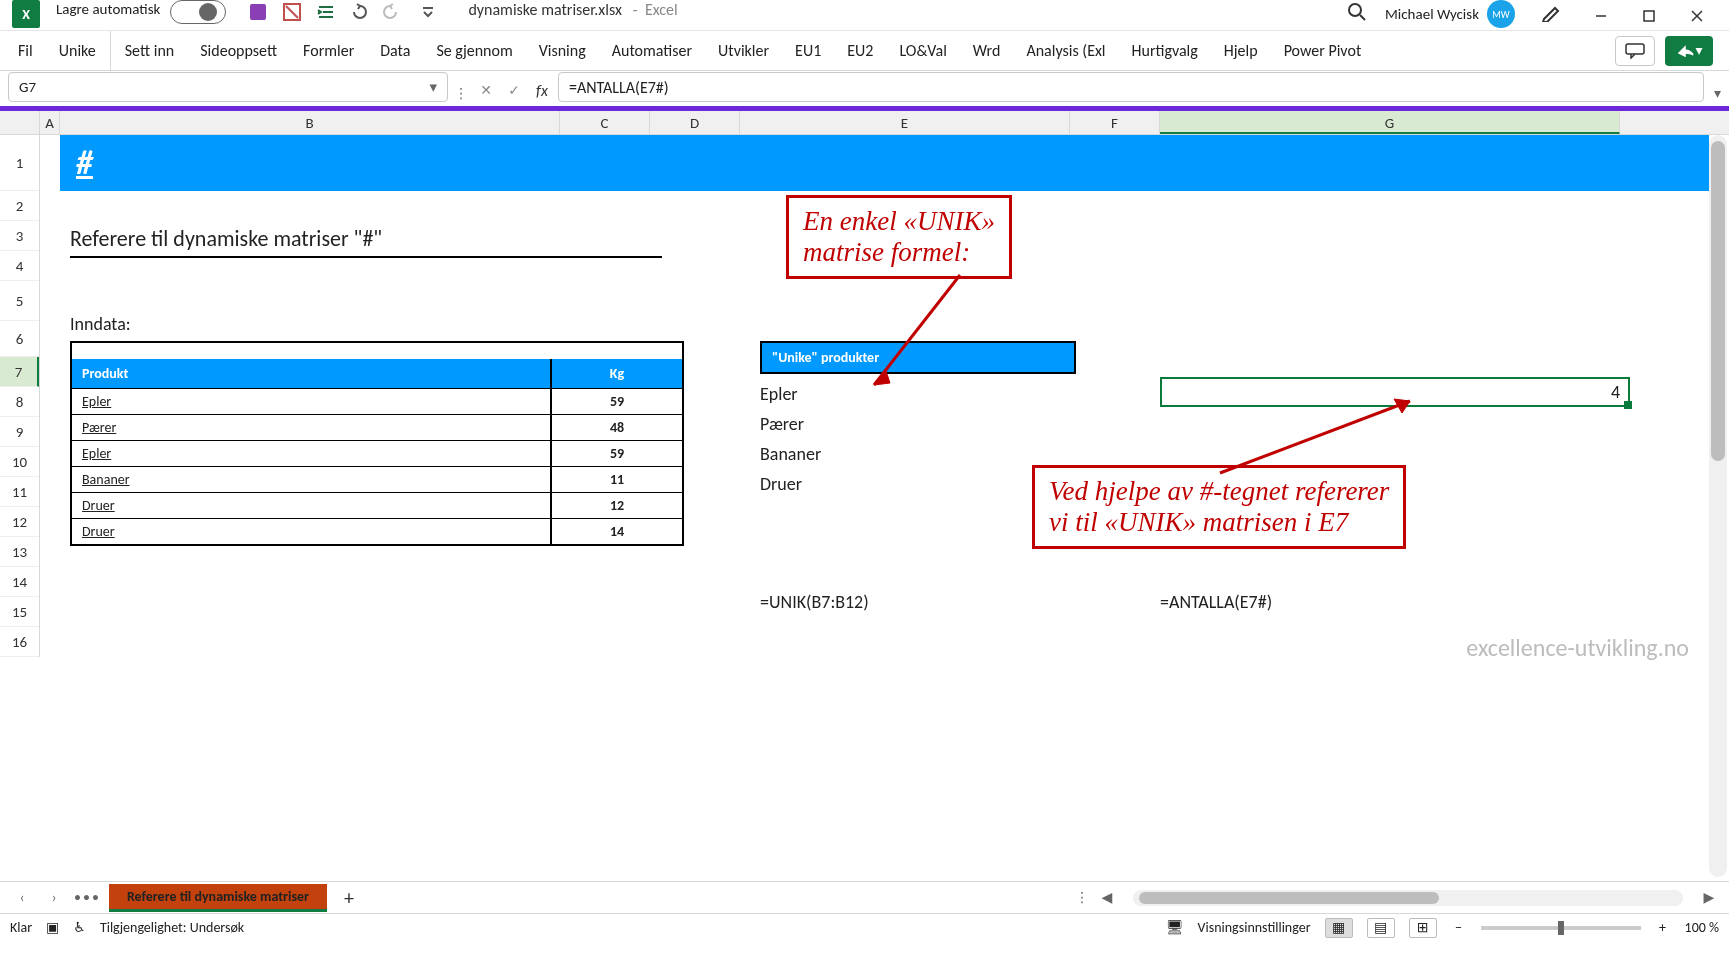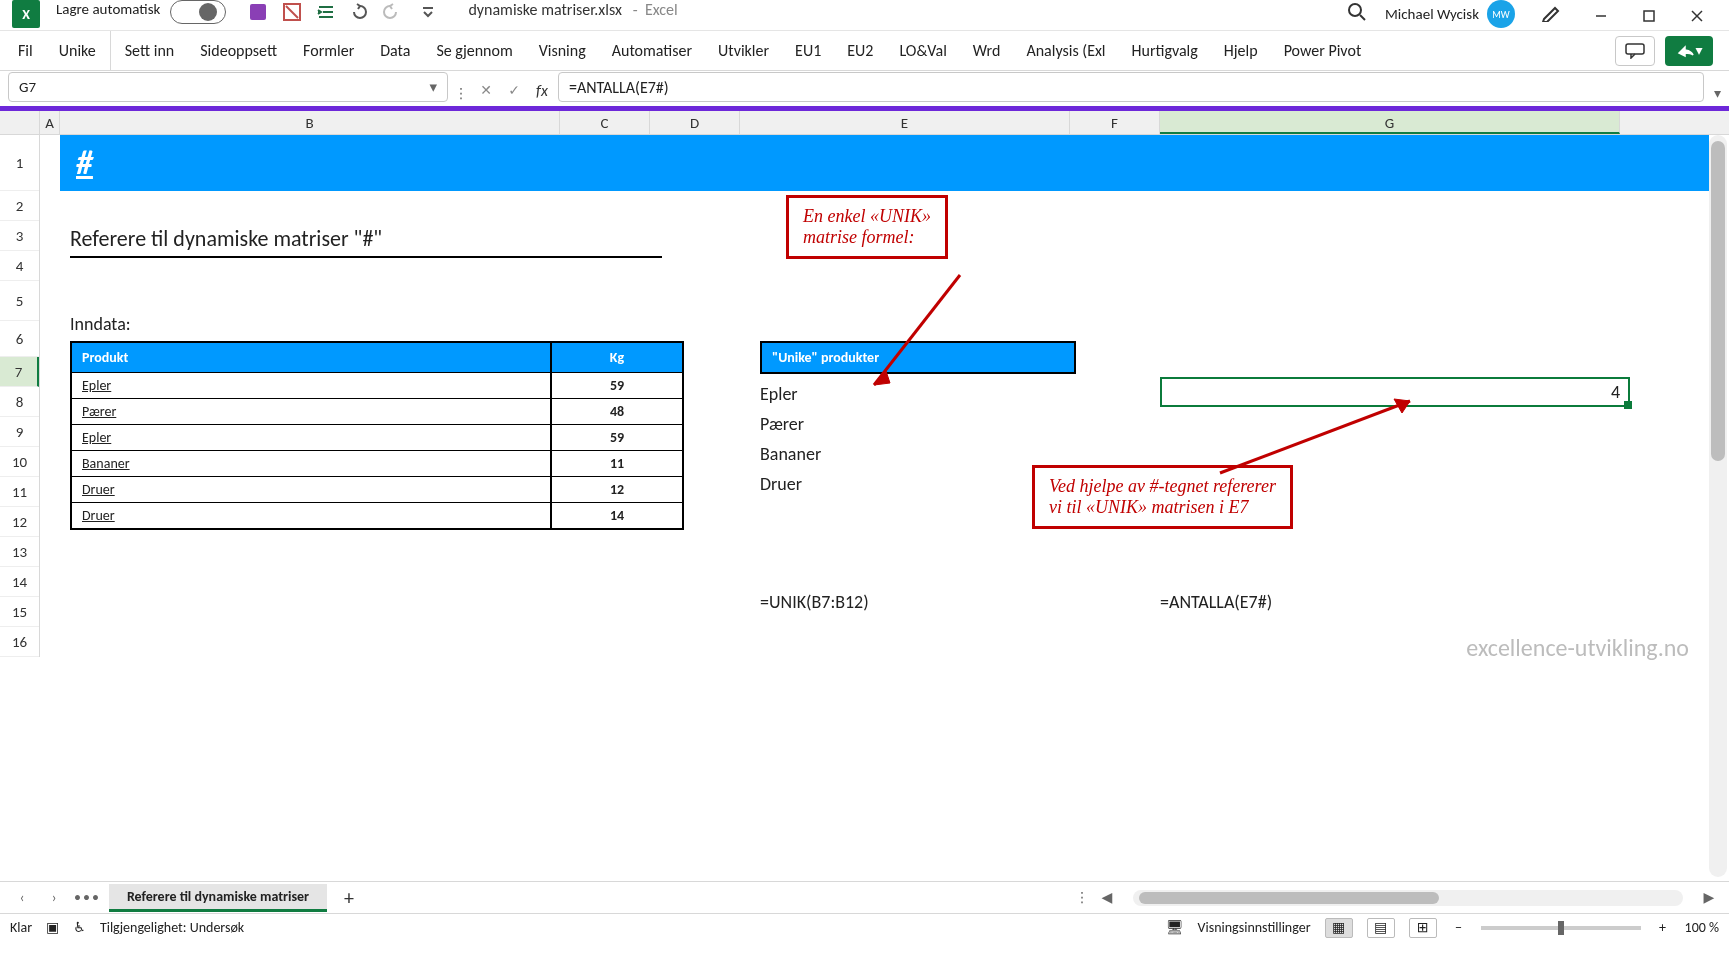--- a/index.html
+++ b/index.html
@@ -58,57 +58,57 @@
 
   .grid { position:absolute; left:0; top:24px; right:0; bottom:0; }
 
   .blue-banner { position:absolute; left:20px; top:0; right:20px; height:56px; background:#0099ff; color:#fff; font-style:italic; font-weight:bold; font-size:34px; padding-left:16px; line-height:56px; text-decoration:underline; }
 
   .section-title { position:absolute; left:30px; top:90px; font-size:22px; border-bottom:2px solid #000; padding-bottom:4px; padding-right:280px; }
   .inndata-label { position:absolute; left:30px; top:178px; font-size:18px; }
 
   
   .table1 { position:absolute; left:30px; top:206px; width:614px; border:2px solid #000; }
-  .table1 .hdr { display:flex; background:#0099ff; color:#fff; font-weight:bold; }
+  .table1 .hdr { display:flex; background:#0099ff; color:#fff; font-weight:bold;margin-top:16px; }
   .table1 .hdr .c1 { flex:1; padding:6px 10px; border-right:2px solid #000; }
   .table1 .hdr .c2 { width:130px; padding:6px 10px; text-align:center; }
   .table1 .row { display:flex; border-top:1px solid #000; }
   .table1 .row .c1 { flex:1; padding:4px 10px; border-right:2px solid #000; text-decoration:underline; }
   .table1 .row .c2 { width:130px; padding:4px 20px; text-align:center; font-weight:bold; }
 
   
   .t2hdr { position:absolute; left:720px; top:206px; width:316px; background:#0099ff; color:#fff; font-weight:bold; padding:6px 10px; border:2px solid #000; }
   .t2list { position:absolute; left:720px; top:244px; font-size:18px; line-height:30px; }
   .t2list div{height:30px;}
 
   
   .t3hdr { position:absolute; left:1120px; top:206px; width:470px; background:#0099ff; color:#fff; font-weight:bold; padding:6px 10px; border:2px solid #000; }
   .g7cell { position:absolute; left:1120px; top:242px; width:470px; height:30px; border:2px solid #0b7b3b; text-align:right; padding:2px 8px; font-size:18px; }
   .g7cell::after { content:""; position:absolute; right:-4px; bottom:-4px; width:8px; height:8px; background:#0b7b3b; }
 
   .form1 { position:absolute; left:720px; top:456px; font-size:18px; }
   .form2 { position:absolute; left:1120px; top:456px; font-size:18px; }
 
   
-  .annot-box { position:absolute; border:3px solid #c00000; padding:8px 14px; color:#c00000; font-style:italic; font-size:18px; font-family: "Comic Sans MS", cursive; background:#fff; }
+  .annot-box { position:absolute; border:3px solid #c00000; padding:8px 14px; color:#c00000; font-style:italic; font-size:27px; font-family: "Comic Sans MS", cursive; background:#fff; }
   .annot1 { left:746px; top:60px; }
   .annot2 { left:992px; top:330px; }
   .arrow { position:absolute; stroke:#c00000; fill:#c00000; }
 
   .watermark { position:absolute; right:40px; top:498px; color:#bcbcbc; font-size:24px; }
 
   
   .vscroll { position:absolute; right:2px; top:24px; width:18px; bottom:4px; background:#f0f0f0; border-radius:9px; }
   .vscroll .thumb { position:absolute; left:2px; right:2px; top:6px; height:320px; background:#bdbdbd; border-radius:7px; }
 
   
   .sheettabs { height: 32px; border-top:1px solid #d8d8d8; display:flex; align-items:center; padding:0 10px; gap:8px; }
   .nav-arrow { width:24px; height:24px; display:flex; align-items:center; justify-content:center; color:#666; }
   .dots { letter-spacing:2px; color:#666; }
-  .sheet-tab { padding:4px 18px; font-weight:bold; border-bottom:3px solid #107c41; background:#e5e5e5; }
+  .sheet-tab { padding:4px 18px; font-weight:bold; border-bottom:3px solid #107c41; background:#c2410c; }
   .add-sheet { width:28px; height:28px; display:flex; align-items:center; justify-content:center; font-size:20px; color:#333; }
   .st-spacer{flex:1;}
   .hscroll { width:550px; height:16px; background:#f0f0f0; border-radius:8px; position:relative; margin:0 8px; }
   .hscroll .thumb{ position:absolute; left:6px; top:2px; bottom:2px; width:300px; background:#bdbdbd; border-radius:6px; }
   .hsbtn{width:20px;color:#666;text-align:center;}
   .opts-dots{color:#666;}
 
   
   .statusbar { height:28px; border-top:1px solid #d8d8d8; display:flex; align-items:center; padding:0 10px; font-size:14px; gap:14px; }
   .statusbar .spacer{flex:1;}

